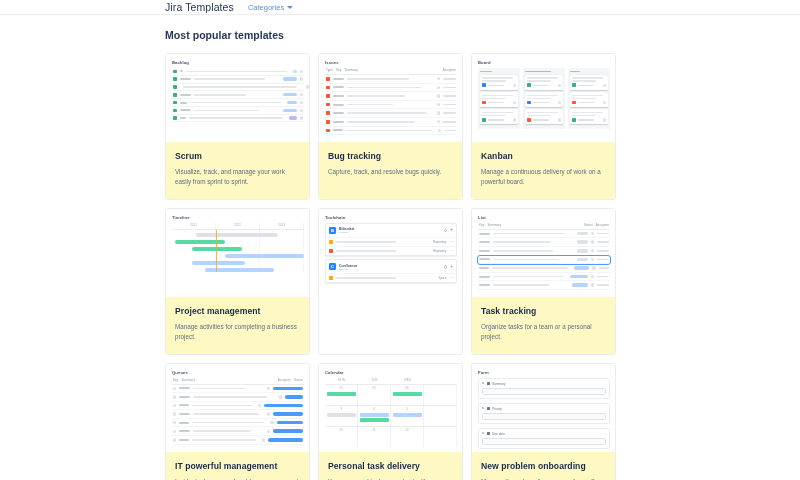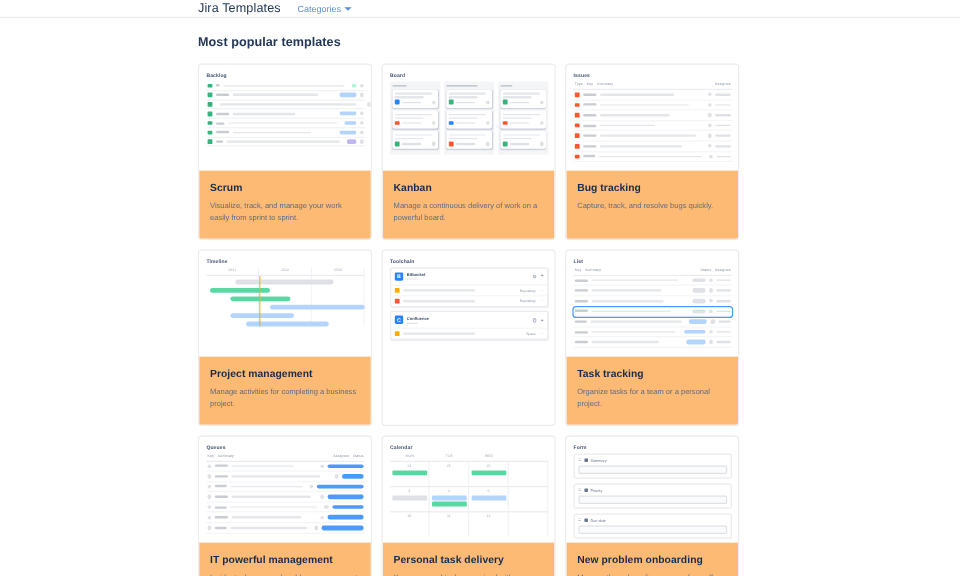--- a/index.html
+++ b/index.html
@@ -45,21 +45,21 @@
     display: flex; flex-direction: column;
   }
   .thumb {
     height: 88px; background: #fff; padding: 6px 5px 0 6px;
     position: relative; overflow: hidden;
   }
   .thumb-title {
     font-size: 4.2px; font-weight: bold; color: #42526e;
     margin-bottom: 3px; letter-spacing: .1px;
   }
-  .body { background: #fdba74; padding: 9px 9px 11px 9px; flex: 1; }
+  .body { background: #fef9c3; padding: 9px 9px 11px 9px; flex: 1; }
   .card-title {
     font-size: 8.6px; font-weight: bold; color: #172b4d;
     margin-bottom: 6px; letter-spacing: .05px;
   }
   .card-desc { font-size: 6.3px; line-height: 1.65; color: #5e6c84; }
 
   
   .bar { background: #dfe1e6; border-radius: 1px; height: 2px; }
   .sq { width: 3.6px; height: 3.6px; border-radius: .7px; flex: none; }
   .sq.g { background: #36b37e; } .sq.b { background: #2684ff; }
@@ -210,136 +210,20 @@
             <div class="dot"></div>
           </div>
         </div>
         <div class="body">
           <div class="card-title">Scrum</div>
           <div class="card-desc">Visualize, track, and manage your work easily from sprint to sprint.</div>
         </div>
       </div>
       <div class="card">
         <div class="thumb">
-          <div class="thumb-title">Board</div>
-          <div class="board">
-            <div class="col">
-              <div class="col-h">
-                <div class="t" style="width: 12px;"></div>
-              </div>
-              <div class="mini-card">
-                <div class="l" style="width: 92%;"></div>
-                <div class="l" style="width: 70%;"></div>
-                <div class="mini-foot">
-                  <div class="sq b"></div>
-                  <div class="bar" style="width: 48%; height: 1.5px; background: rgb(223, 225, 230);"></div>
-                  <div style="flex: 1 1 0%;"></div>
-                  <div class="dot"></div>
-                </div>
-              </div>
-              <div class="mini-card">
-                <div class="l" style="width: 92%;"></div>
-                <div class="l" style="width: 70%;"></div>
-                <div class="mini-foot">
-                  <div class="sq r"></div>
-                  <div class="bar" style="width: 48%; height: 1.5px; background: rgb(223, 225, 230);"></div>
-                  <div style="flex: 1 1 0%;"></div>
-                  <div class="dot"></div>
-                </div>
-              </div>
-              <div class="mini-card">
-                <div class="l" style="width: 92%;"></div>
-                <div class="l" style="width: 70%;"></div>
-                <div class="mini-foot">
-                  <div class="sq g"></div>
-                  <div class="bar" style="width: 48%; height: 1.5px; background: rgb(223, 225, 230);"></div>
-                  <div style="flex: 1 1 0%;"></div>
-                  <div class="dot"></div>
-                </div>
-              </div>
-            </div>
-            <div class="col">
-              <div class="col-h">
-                <div class="t" style="width: 26px;"></div>
-              </div>
-              <div class="mini-card">
-                <div class="l" style="width: 92%;"></div>
-                <div class="l" style="width: 70%;"></div>
-                <div class="mini-foot">
-                  <div class="sq g"></div>
-                  <div class="bar" style="width: 48%; height: 1.5px; background: rgb(223, 225, 230);"></div>
-                  <div style="flex: 1 1 0%;"></div>
-                  <div class="dot"></div>
-                </div>
-              </div>
-              <div class="mini-card">
-                <div class="l" style="width: 92%;"></div>
-                <div class="l" style="width: 70%;"></div>
-                <div class="mini-foot">
-                  <div class="sq b"></div>
-                  <div class="bar" style="width: 48%; height: 1.5px; background: rgb(223, 225, 230);"></div>
-                  <div style="flex: 1 1 0%;"></div>
-                  <div class="dot"></div>
-                </div>
-              </div>
-              <div class="mini-card">
-                <div class="l" style="width: 92%;"></div>
-                <div class="l" style="width: 70%;"></div>
-                <div class="mini-foot">
-                  <div class="sq r"></div>
-                  <div class="bar" style="width: 48%; height: 1.5px; background: rgb(223, 225, 230);"></div>
-                  <div style="flex: 1 1 0%;"></div>
-                  <div class="dot"></div>
-                </div>
-              </div>
-            </div>
-            <div class="col">
-              <div class="col-h">
-                <div class="t" style="width: 9.6px;"></div>
-              </div>
-              <div class="mini-card">
-                <div class="l" style="width: 92%;"></div>
-                <div class="l" style="width: 70%;"></div>
-                <div class="mini-foot">
-                  <div class="sq g"></div>
-                  <div class="bar" style="width: 48%; height: 1.5px; background: rgb(223, 225, 230);"></div>
-                  <div style="flex: 1 1 0%;"></div>
-                  <div class="dot"></div>
-                </div>
-              </div>
-              <div class="mini-card">
-                <div class="l" style="width: 92%;"></div>
-                <div class="l" style="width: 70%;"></div>
-                <div class="mini-foot">
-                  <div class="sq r"></div>
-                  <div class="bar" style="width: 48%; height: 1.5px; background: rgb(223, 225, 230);"></div>
-                  <div style="flex: 1 1 0%;"></div>
-                  <div class="dot"></div>
-                </div>
-              </div>
-              <div class="mini-card">
-                <div class="l" style="width: 92%;"></div>
-                <div class="l" style="width: 70%;"></div>
-                <div class="mini-foot">
-                  <div class="sq g"></div>
-                  <div class="bar" style="width: 48%; height: 1.5px; background: rgb(223, 225, 230);"></div>
-                  <div style="flex: 1 1 0%;"></div>
-                  <div class="dot"></div>
-                </div>
-              </div>
-            </div>
-          </div>
-        </div>
-        <div class="body">
-          <div class="card-title">Kanban</div>
-          <div class="card-desc">Manage a continuous delivery of work on a powerful board.</div>
-        </div>
-      </div>
-      <div class="card">
-        <div class="thumb">
           <div class="thumb-title">Issues</div>
           <div class="tbl-head">
             <div class="th">Type</div>
             <div class="th">Key</div>
             <div class="th" style="flex: 1 1 0%;">Summary</div>
             <div class="th">Assignee</div>
           </div>
           <div class="tr">
             <div class="sq r"></div>
             <div class="bar" style="width: 11px; height: 2px; background: rgb(201, 204, 211);"></div>
@@ -393,20 +277,136 @@
             <div class="bar" style="width: 11px; height: 2px; background: rgb(201, 204, 211);"></div>
             <div style="height: 1.6px; background: rgb(228, 230, 234); border-radius: 1px; width: 86px; flex: 0 0 auto;"></div>
             <div style="flex: 1 1 0%;"></div>
             <div class="dot"></div>
             <div class="bar" style="width: 13px; height: 1.6px; background: rgb(223, 225, 230);"></div>
           </div>
         </div>
         <div class="body">
           <div class="card-title">Bug tracking</div>
           <div class="card-desc">Capture, track, and resolve bugs quickly.</div>
+        </div>
+      </div>
+      <div class="card">
+        <div class="thumb">
+          <div class="thumb-title">Board</div>
+          <div class="board">
+            <div class="col">
+              <div class="col-h">
+                <div class="t" style="width: 12px;"></div>
+              </div>
+              <div class="mini-card">
+                <div class="l" style="width: 92%;"></div>
+                <div class="l" style="width: 70%;"></div>
+                <div class="mini-foot">
+                  <div class="sq b"></div>
+                  <div class="bar" style="width: 48%; height: 1.5px; background: rgb(223, 225, 230);"></div>
+                  <div style="flex: 1 1 0%;"></div>
+                  <div class="dot"></div>
+                </div>
+              </div>
+              <div class="mini-card">
+                <div class="l" style="width: 92%;"></div>
+                <div class="l" style="width: 70%;"></div>
+                <div class="mini-foot">
+                  <div class="sq r"></div>
+                  <div class="bar" style="width: 48%; height: 1.5px; background: rgb(223, 225, 230);"></div>
+                  <div style="flex: 1 1 0%;"></div>
+                  <div class="dot"></div>
+                </div>
+              </div>
+              <div class="mini-card">
+                <div class="l" style="width: 92%;"></div>
+                <div class="l" style="width: 70%;"></div>
+                <div class="mini-foot">
+                  <div class="sq g"></div>
+                  <div class="bar" style="width: 48%; height: 1.5px; background: rgb(223, 225, 230);"></div>
+                  <div style="flex: 1 1 0%;"></div>
+                  <div class="dot"></div>
+                </div>
+              </div>
+            </div>
+            <div class="col">
+              <div class="col-h">
+                <div class="t" style="width: 26px;"></div>
+              </div>
+              <div class="mini-card">
+                <div class="l" style="width: 92%;"></div>
+                <div class="l" style="width: 70%;"></div>
+                <div class="mini-foot">
+                  <div class="sq g"></div>
+                  <div class="bar" style="width: 48%; height: 1.5px; background: rgb(223, 225, 230);"></div>
+                  <div style="flex: 1 1 0%;"></div>
+                  <div class="dot"></div>
+                </div>
+              </div>
+              <div class="mini-card">
+                <div class="l" style="width: 92%;"></div>
+                <div class="l" style="width: 70%;"></div>
+                <div class="mini-foot">
+                  <div class="sq b"></div>
+                  <div class="bar" style="width: 48%; height: 1.5px; background: rgb(223, 225, 230);"></div>
+                  <div style="flex: 1 1 0%;"></div>
+                  <div class="dot"></div>
+                </div>
+              </div>
+              <div class="mini-card">
+                <div class="l" style="width: 92%;"></div>
+                <div class="l" style="width: 70%;"></div>
+                <div class="mini-foot">
+                  <div class="sq r"></div>
+                  <div class="bar" style="width: 48%; height: 1.5px; background: rgb(223, 225, 230);"></div>
+                  <div style="flex: 1 1 0%;"></div>
+                  <div class="dot"></div>
+                </div>
+              </div>
+            </div>
+            <div class="col">
+              <div class="col-h">
+                <div class="t" style="width: 9.6px;"></div>
+              </div>
+              <div class="mini-card">
+                <div class="l" style="width: 92%;"></div>
+                <div class="l" style="width: 70%;"></div>
+                <div class="mini-foot">
+                  <div class="sq g"></div>
+                  <div class="bar" style="width: 48%; height: 1.5px; background: rgb(223, 225, 230);"></div>
+                  <div style="flex: 1 1 0%;"></div>
+                  <div class="dot"></div>
+                </div>
+              </div>
+              <div class="mini-card">
+                <div class="l" style="width: 92%;"></div>
+                <div class="l" style="width: 70%;"></div>
+                <div class="mini-foot">
+                  <div class="sq r"></div>
+                  <div class="bar" style="width: 48%; height: 1.5px; background: rgb(223, 225, 230);"></div>
+                  <div style="flex: 1 1 0%;"></div>
+                  <div class="dot"></div>
+                </div>
+              </div>
+              <div class="mini-card">
+                <div class="l" style="width: 92%;"></div>
+                <div class="l" style="width: 70%;"></div>
+                <div class="mini-foot">
+                  <div class="sq g"></div>
+                  <div class="bar" style="width: 48%; height: 1.5px; background: rgb(223, 225, 230);"></div>
+                  <div style="flex: 1 1 0%;"></div>
+                  <div class="dot"></div>
+                </div>
+              </div>
+            </div>
+          </div>
+        </div>
+        <div class="body">
+          <div class="card-title">Kanban</div>
+          <div class="card-desc">Manage a continuous delivery of work on a powerful board.</div>
         </div>
       </div>
       <div class="card">
         <div class="thumb">
           <div class="thumb-title">Timeline</div>
           <div class="tl-head">
             <div>2021</div>
             <div>2022</div>
             <div>2023</div>
           </div>

